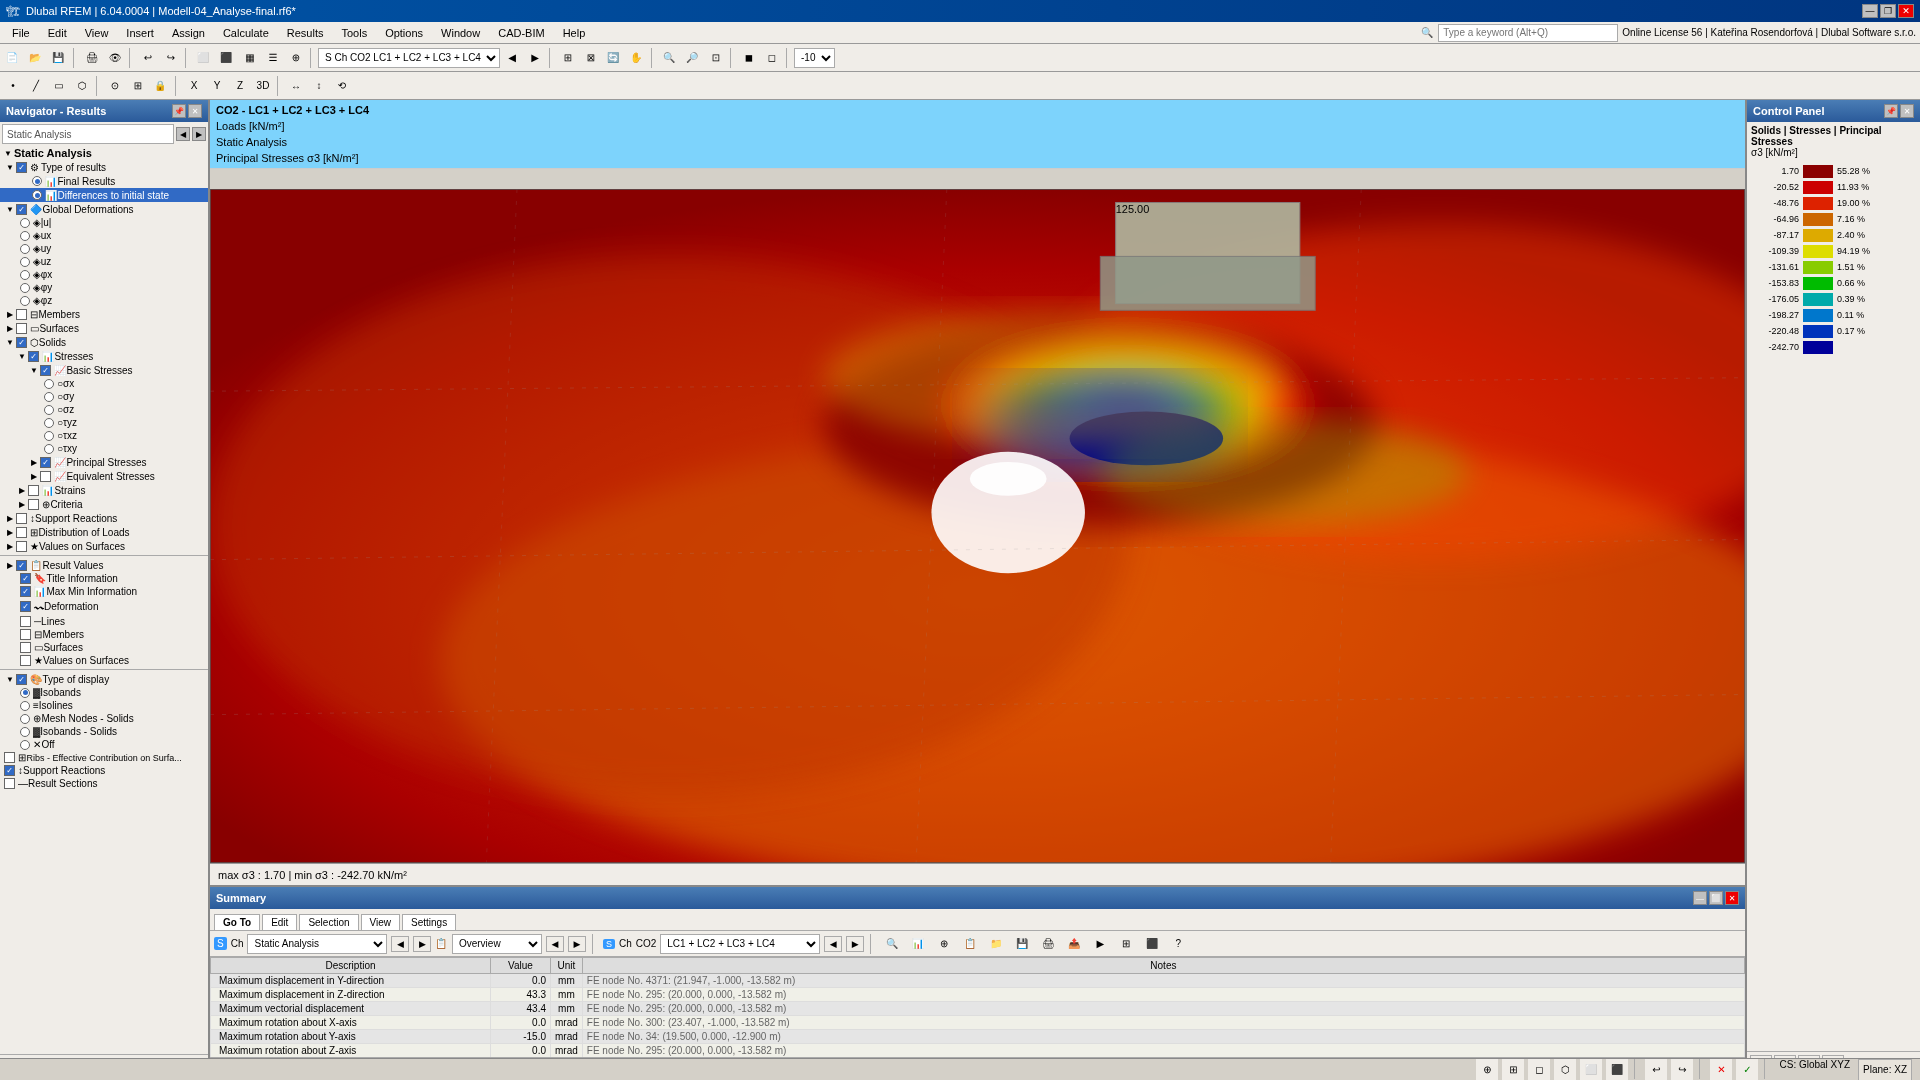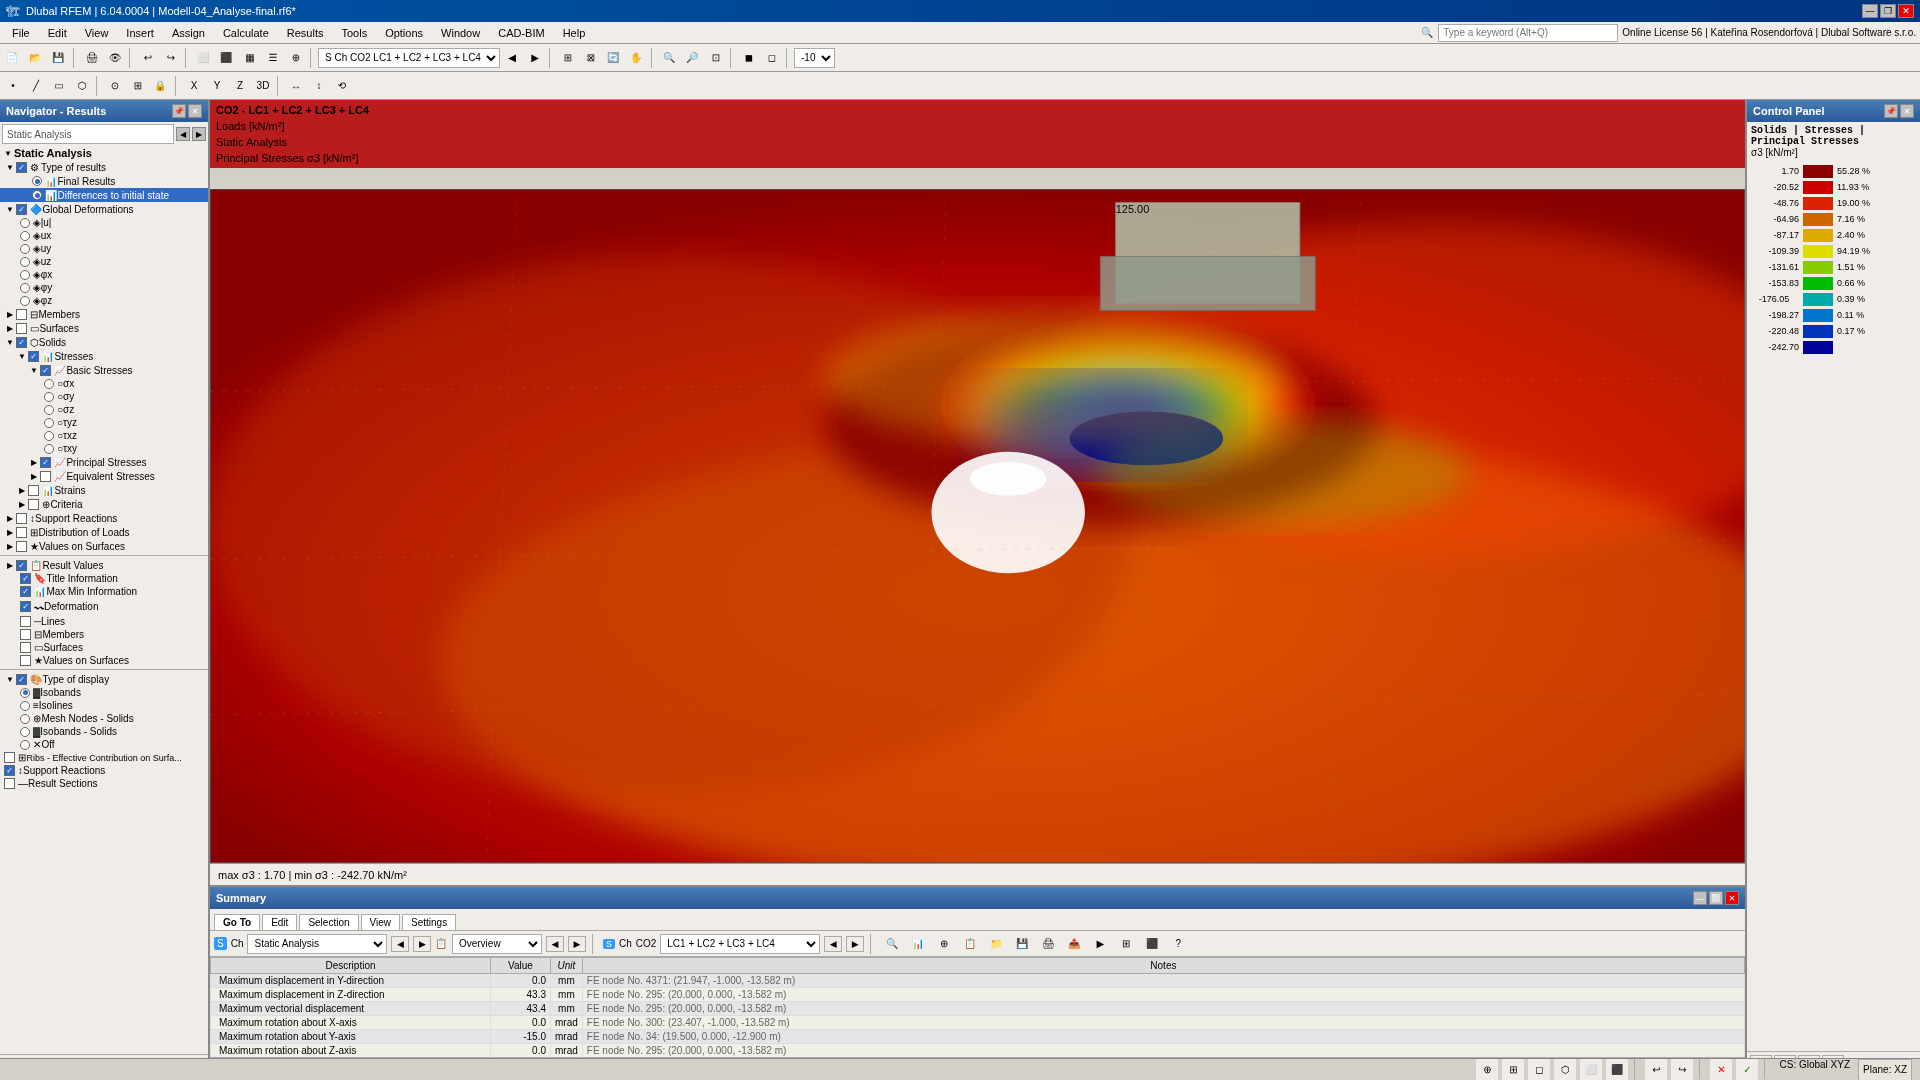--- a/index.html
+++ b/index.html
@@ -34,21 +34,21 @@
 
     .nav-tree { flex: 1; overflow-y: auto; font-size: 10px; }
     .tree-item { display: flex; align-items: center; padding: 1px 0; cursor: pointer; white-space: nowrap; }
     .tree-item.selected { background: #316ac5; color: #fff; }
     .tree-toggle { width: 12px; height: 12px; display: inline-flex; align-items: center; justify-content: center; font-size: 8px; }
     .radio-circle { width: 10px; height: 10px; border-radius: 50%; border: 1px solid #666; background: #fff; display: inline-flex; align-items: center; justify-content: center; margin-right: 3px; flex-shrink: 0; }
     .radio-circle.checked::after { content: ''; width: 5px; height: 5px; border-radius: 50%; background: #316ac5; display: block; }
     .checkbox-sq { width: 11px; height: 11px; border: 1px solid #666; background: #fff; display: inline-flex; align-items: center; justify-content: center; margin-right: 3px; flex-shrink: 0; }
     .checkbox-sq.checked { background: #316ac5; }
     .checkbox-sq.checked::after { content: '✓'; color: #fff; font-size: 8px; }
-    .viewport-info { background: #b91c1c; padding: 2px 6px; font-size: 11px; border-bottom: 1px solid #ccc; min-height: 64px; }
+    .viewport-info { background: #7dd3fc; padding: 2px 6px; font-size: 11px; border-bottom: 1px solid #ccc; min-height: 64px; }
     .viewport-3d { flex: 1; position: relative; overflow: hidden; }
     .status-bar { height: 22px; background: #f0ede8; border-top: 1px solid #999; display: flex; align-items: center; padding: 0 8px; font-size: 11px; }
 
     
     .right-panel { width: 175px; background: #f0ede8; border-left: 2px solid #888; display: flex; flex-direction: column; }
     .right-panel-header { height: 22px; background: linear-gradient(to bottom, #4a7db5, #2a5a9a); color: #fff; font-size: 11px; display: flex; align-items: center; padding: 0 6px; justify-content: space-between; }
     .legend-items { flex: 1; overflow: hidden; padding: 2px; }
     .legend-row { display: flex; align-items: center; height: 16px; gap: 4px; font-size: 9px; }
     .legend-color { width: 30px; height: 13px; flex-shrink: 0; }
     .legend-value { width: 50px; text-align: right; font-size: 9px; }
@@ -585,21 +585,21 @@
         <div class="tb-btn">⬛</div>
         <div class="tb-btn">?</div>
       </div>
 
       <div style="overflow-x:auto;overflow-y:auto;max-height:100px;">
         <table class="bottom-table">
           <thead>
             <tr>
               <th style="width:280px;">Description</th>
               <th style="width:60px;">Value</th>
-              <th style="width:28px;font-style:italic;">Unit</th>
+              <th style="width:28px;">Unit</th>
               <th>Notes</th>
             </tr>
           </thead>
           <tbody id="summary-tbody">
           <tr>
       <td style="padding-left:8px;">Maximum displacement in Y-direction</td>
       <td style="text-align:right;">0.0</td>
       <td style="text-align:center;">mm</td>
       <td style="color:#666;">FE node No. 4371: (21.947, -1.000, -13.582 m)</td>
     </tr>
@@ -650,21 +650,21 @@
 
   <div class="right-panel">
     <div class="right-panel-header">
       <span style="font-weight:bold;">Control Panel</span>
       <div style="display:flex;gap:2px;">
         <div class="panel-header-btn">📌</div>
         <div class="panel-header-btn">✕</div>
       </div>
     </div>
     <div style="padding:3px 4px;font-size:10px;">
-      <div style="font-size:10px;font-weight:bold;font-family:Liberation Mono, monospace;">Solids | Stresses | Principal Stresses</div>
+      <div style="font-size:10px;font-weight:bold;">Solids | Stresses | Principal Stresses</div>
       <div style="font-size:10px;">σ3 [kN/m²]</div>
     </div>
     <div class="legend-items" id="legend-container">
     <div class="legend-row">
       <span class="legend-value" style="font-size:9px;min-width:48px;text-align:right;">1.70</span>
       <div class="legend-color" style="background:#8b0000;"></div>
       <span class="legend-pct">55.28 %</span>
     </div>
         <div class="legend-row">
       <span class="legend-value" style="font-size:9px;min-width:48px;text-align:right;">-20.52</span>
@@ -695,21 +695,21 @@
       <span class="legend-value" style="font-size:9px;min-width:48px;text-align:right;">-131.61</span>
       <div class="legend-color" style="background:#88cc00;"></div>
       <span class="legend-pct">1.51 %</span>
     </div>
         <div class="legend-row">
       <span class="legend-value" style="font-size:9px;min-width:48px;text-align:right;">-153.83</span>
       <div class="legend-color" style="background:#00bb00;"></div>
       <span class="legend-pct">0.66 %</span>
     </div>
         <div class="legend-row">
-      <span class="legend-value" style="font-size:9px;min-width:48px;text-align:center;">-176.05</span>
+      <span class="legend-value" style="font-size:9px;min-width:48px;text-align:right;">-176.05</span>
       <div class="legend-color" style="background:#00aaaa;"></div>
       <span class="legend-pct">0.39 %</span>
     </div>
         <div class="legend-row">
       <span class="legend-value" style="font-size:9px;min-width:48px;text-align:right;">-198.27</span>
       <div class="legend-color" style="background:#0077cc;"></div>
       <span class="legend-pct">0.11 %</span>
     </div>
         <div class="legend-row">
       <span class="legend-value" style="font-size:9px;min-width:48px;text-align:right;">-220.48</span>

